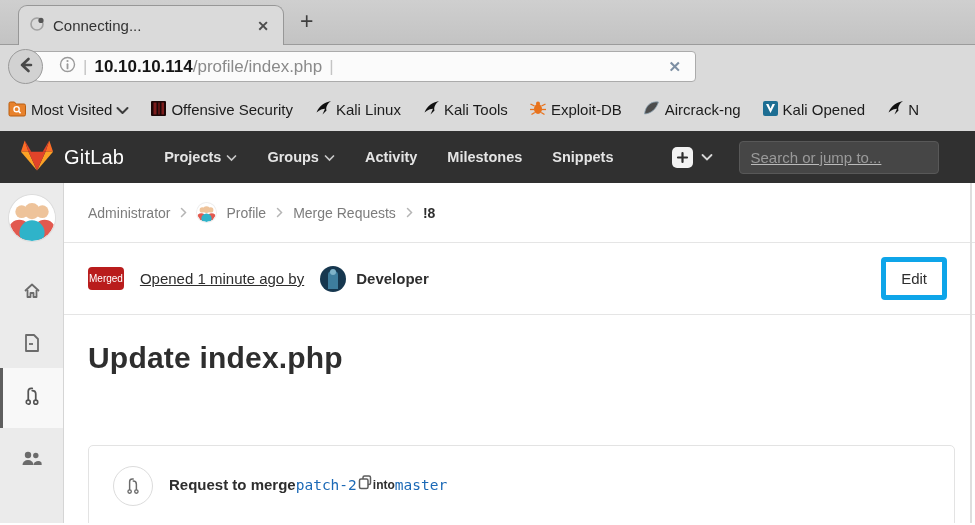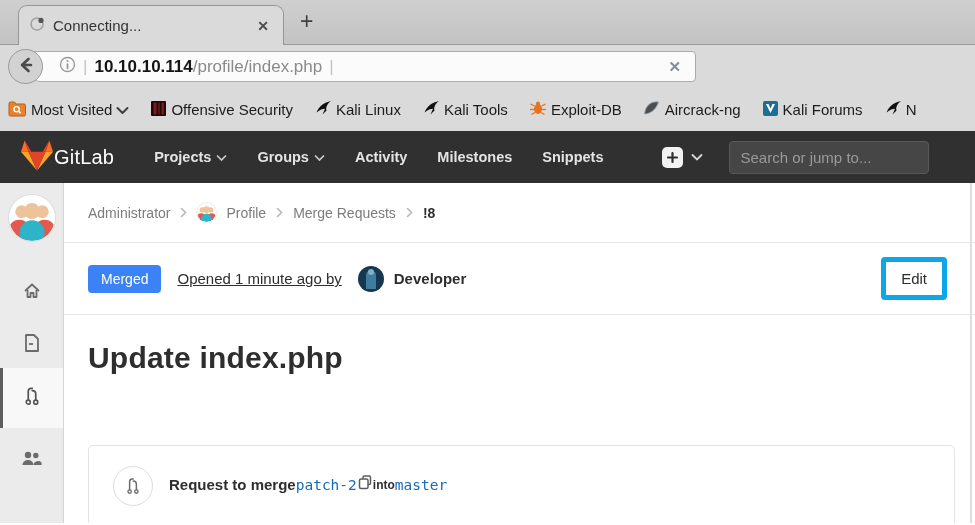--- a/index.html
+++ b/index.html
@@ -37,31 +37,31 @@
 
   .bookmarksbar { position:absolute; left:0; top:88px; width:975px; height:43px;
     background:#dadada; display:flex; align-items:center; padding-left:8px; gap:21px;
     overflow:hidden; white-space:nowrap; }
   .bm { display:flex; align-items:center; gap:4px; font-size:15px; color:#1c1c1c; }
   .bm svg { flex:0 0 auto; }
 
   
   .gl-nav { position:absolute; left:0; top:131px; width:975px; height:52px;
     background:#303030; display:flex; align-items:center; padding:0 10px; }
-  .gl-brand { display:flex; align-items:center; margin-left:10px; }
+  .gl-brand { display:flex; align-items:center; gap:10px; margin-left:10px; }
   .gl-brand-name { color:#fff; font-size:20px; font-weight:500; letter-spacing:.2px; }
   .gl-links { display:flex; align-items:center; margin-left:40px; gap:30px; }
   .gl-link { color:#e4e4e4; font-size:14.5px; font-weight:600; display:flex; align-items:center; gap:5px; }
   .gl-plus-wrap { display:flex; align-items:center; gap:8px; margin-left:58px; }
   .gl-plus { width:21px; height:21px; background:#f2f2f2; border-radius:5px;
     display:flex; align-items:center; justify-content:center; }
   .gl-search { margin-left:26px; width:200px; height:33px; background:#464646;
     border:1px solid #585858; border-radius:4px; display:flex; align-items:center; padding:0 11px; }
   .gl-search input { border:none; outline:none; background:transparent; width:170px;
-    font-size:15px; color:#bbb; font-family:"Liberation Sans",sans-serif; }
+    font-size:15px; color:#bbb; font-family:"Liberation Sans",sans-serif;text-decoration:underline; }
   .gl-search input::placeholder { color:#9a9a9a; }
 
   
   .content { position:absolute; left:0; top:183px; width:975px; height:340px; display:flex; background:#fff; }
   .sidebar { width:64px; background:#ebebeb; border-right:1px solid #d5d5d5; position:relative; flex:0 0 auto; }
   .sb-avatar { position:absolute; left:9px; top:12px; width:46px; height:46px; border-radius:50%;
     background:#fff; overflow:hidden; box-shadow:0 0 0 1px #ddd; }
   .sb-item { position:absolute; left:0; width:63px; height:44px; display:flex; align-items:center; justify-content:center; }
   .sb-item.active { top:185px; height:60px; background:#f8f8f8; }
   .sb-item.active::before { content:""; position:absolute; left:0; top:0; width:3px; height:100%; background:#5f5f5f; }
@@ -69,22 +69,22 @@
   .main { flex:1; position:relative; overflow:hidden; }
   .vscroll { position:absolute; right:3px; top:0; width:2px; height:342px; background:#dedede; }
 
   .breadcrumb { height:60px; display:flex; align-items:center; padding:0 28px 0 24px;
     border-bottom:1px solid #e5e5e5; gap:10px; font-size:14px; color:#7c7c7c; }
   .crumb-avatar { width:19px; height:19px; border-radius:50%; overflow:hidden; background:#fff; box-shadow:0 0 0 1px #eee; }
   .crumb-ref { color:#2e2e2e; font-weight:600; }
 
   .statusrow { height:72px; display:flex; align-items:center; padding:0 28px 0 24px;
     border-bottom:1px solid #e5e5e5; gap:16px; }
-  .badge-merged { background:#3b82f6; color:#fff; font-size:14px; border-radius:4px;
-    padding:6px 13px; font-weight:400; }
+  .badge-merged { background:#b91c1c; color:#fff; font-size:10px; border-radius:4px;
+    padding:6px 1px; font-weight:400; }
   .opened-text { font-size:15px; color:#2e2e2e;text-decoration:underline; }
   .dev-avatar { width:26px; height:26px; border-radius:50%; background:#16374f; position:relative; overflow:hidden; }
   .dev-avatar span { position:absolute; left:8px; top:5px; width:10px; height:18px; background:#3e7d9d;
     border-radius:4px 4px 0 0; }
   .dev-avatar i { position:absolute; left:10px; top:3px; width:6px; height:6px; background:#7fb3c9; border-radius:50%; }
   .author { font-size:15px; font-weight:700; color:#2e2e2e; margin-left:-6px; }
   .edit-btn { margin-left:auto; background:#fff; border:5px solid #0ea5e9; border-radius:4px;
     padding:8px 15px; font-size:15px; color:#2e2e2e; font-family:"Liberation Sans",sans-serif; }
 
   .mr-title { margin:26px 28px 0 24px; font-size:30px; font-weight:700; color:#2e2e2e;
@@ -222,21 +222,21 @@
     </span>
     <span>Aircrack-ng</span>
   </div>
   <div class="bm">
     <span>
       <svg width="17" height="17" viewBox="0 0 17 17">
           <rect x="1" y="1" width="15" height="15" rx="2" fill="#1d6e93"></rect>
           <path d="M4 4 L8.5 13 L13 4 L10.5 4 L8.5 8.6 L6.5 4 Z" fill="#fff"></path>
         </svg>
     </span>
-    <span>Kali Forums</span>
+    <span>Kali Opened</span>
   </div>
   <div class="bm">
     <span>
       <svg width="18" height="16" viewBox="0 0 18 16">
           <path d="M17 1 C10 2.5 5.5 5.5 2.5 12.5 C6 9.5 8.5 9 11 8.8 L8.5 14.5 L12.5 10.5 C11.5 7.5 13.5 3.5 17 1 Z" fill="#101010"></path>
         </svg>
     </span>
     <span>N</span>
   </div>
 </div>

